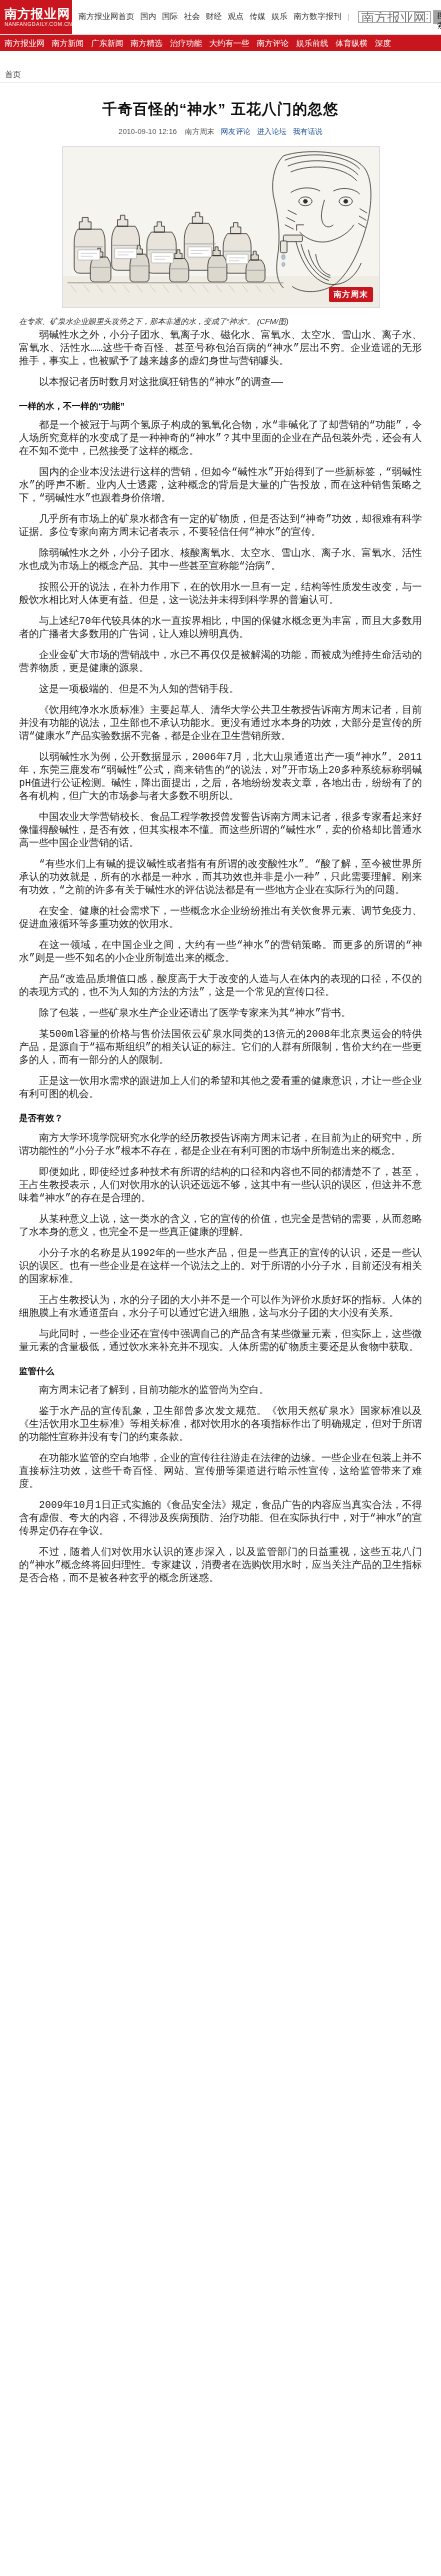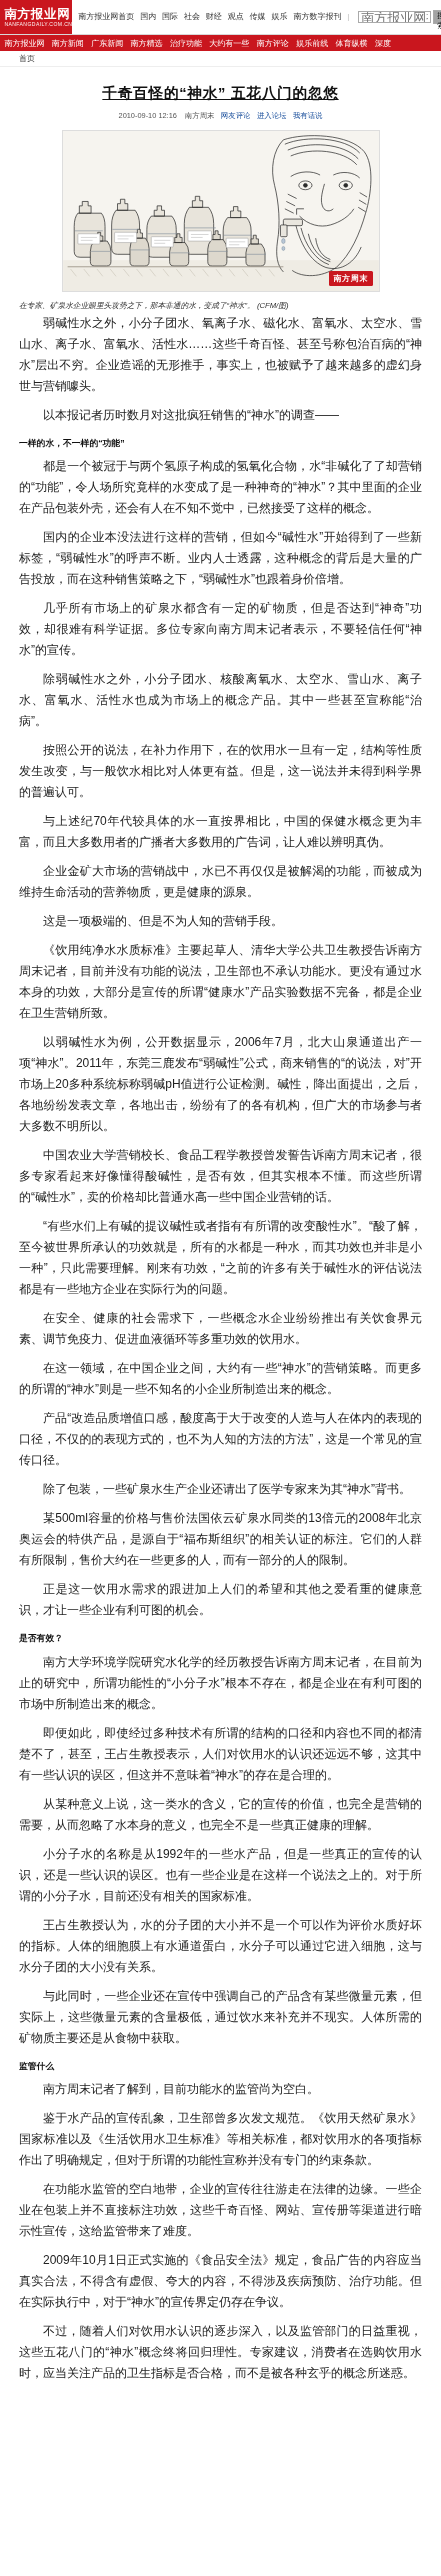--- a/index.html
+++ b/index.html
@@ -105,39 +105,39 @@
     color: #fff;
     text-decoration: none;
     margin-right: 7.4px;
     white-space: nowrap;
   }
   
   .breadcrumb {
     height: 14.7px;
     display: flex;
     align-items: center;
-    padding-left: 19px;
+    padding-left: 5px;
     font-size: 8px;
     color: #444;
     border-bottom: 0.7px solid #eee;
+    margin-top: 16px;
   }
   .breadcrumb a { color: #444; text-decoration: none; }
   
   .article {
     padding: 7.4px 19px 22px 19px;
   }
   h1.title {
     text-align: center;
     font-size: 14.7px;
     font-weight: bold;
     color: #111;
     margin: 8.8px 0 7.4px 0;
     letter-spacing: 0.7px;
     line-height: 20.6px;
-    text-decoration: underline;
   }
   .meta {
     text-align: center;
     font-size: 7.4px;
     color: #555;
     margin-bottom: 8.8px;
   }
   .meta a { color: #1a4f9c; text-decoration: none; margin-left: 4.4px; }
   .figure {
     text-align: center;
@@ -154,26 +154,27 @@
   }
   .caption {
     font-size: 7.7px;
     color: #333;
     line-height: 12.5px;
     margin: 5.9px 0 0 0;
     text-align: left;
     font-style: italic;
   }
   p.body {
-    font-size: 12px;
-    line-height: 21px;
+    font-size: 10px;
+    line-height: 13px;
     color: #222;
     margin: 0 0 8px 0;
     text-align: justify;
     text-indent: 2em;
+    font-family: Liberation Mono, monospace;
   }
   h3.sub {
     font-size: 8.8px;
     font-weight: bold;
     color: #111;
     margin: 11.8px 0 6.6px 0;
     text-indent: 0;
   }
 
   

